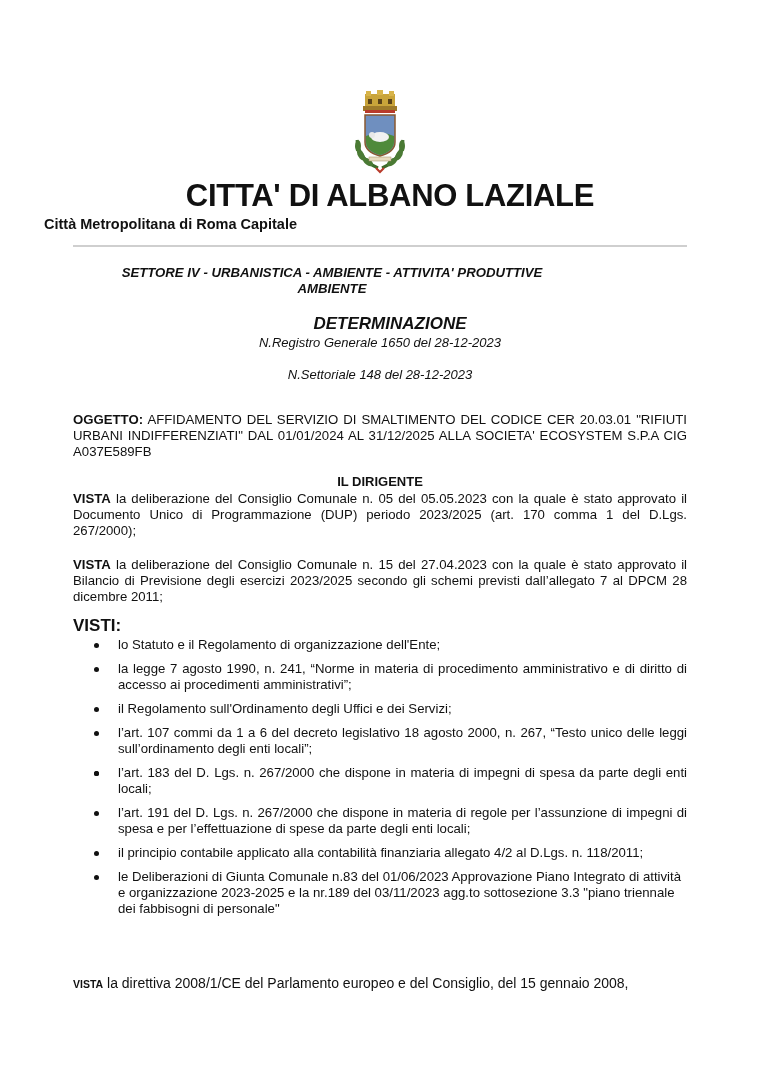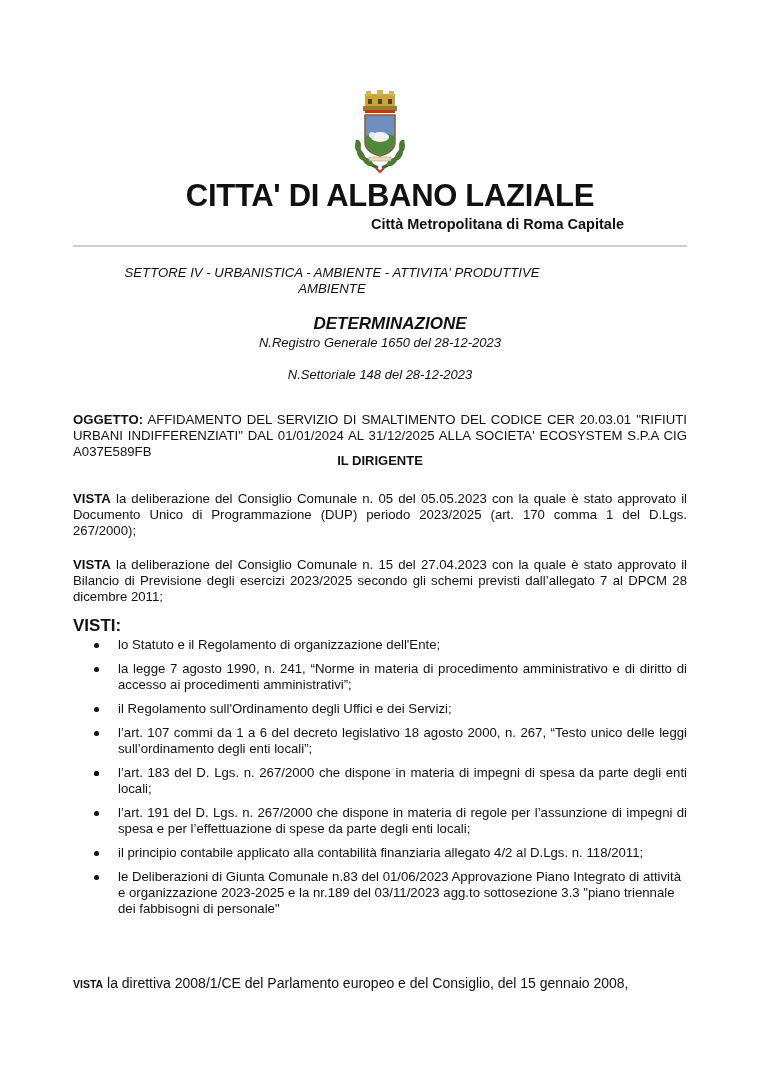--- a/index.html
+++ b/index.html
@@ -2,25 +2,25 @@
 <html><head>
 <meta charset="utf-8">
 <style>
   html, body { margin: 0; padding: 0; background: #ffffff; }
   body { width: 760px; height: 1074px; position: relative; overflow: hidden;
          font-family: "Liberation Sans", sans-serif; color: #111; }
   .page { position: absolute; left: 0; top: 0; width: 760px; height: 1074px; }
   .logo { position: absolute; left: 347px; top: 90px; width: 66px; height: 86px; }
   .title { position: absolute; left: 14px; width: 752px; top: 178px; text-align: center;
            font-size: 31px; font-weight: bold; letter-spacing: -0.3px; }
-  .subtitle { position: absolute; left: 0; width: 624px; top: 216px; text-align: right;
-              font-size: 14.5px; font-weight: bold; }
+  .subtitle { position: absolute; left: 0; width: 624px; top: 216px; text-align: left;
+              font-size: 14.5px; font-weight: bold; padding-left: 44px; }
   .hr { position: absolute; left: 73px; width: 614px; top: 245px; height: 2px; background: #cfcfcf; }
   .settore { position: absolute; left: 0; width: 664px; top: 265px; text-align: center;
-             font-size: 13.2px; font-weight: normal; font-style: italic; line-height: 16px; }
+             font-size: 13.2px; font-weight: bold; font-style: italic; line-height: 16px; }
   .det-title { position: absolute; left: 0; width: 760px; top: 314px; text-align: center;
                font-size: 17px; font-weight: bold; font-style: italic; margin-left: 10px; }
   .det-line { position: absolute; left: 0; width: 760px; text-align: center;
               font-size: 13px; font-style: italic; }
   .block { position: absolute; left: 73px; width: 614px; font-size: 13.2px; line-height: 16px;
            text-align: justify; }
   .block b { font-weight: bold; }
   .center-h { position: absolute; left: 0; width: 760px; text-align: center; font-size: 13px; font-weight: bold; }
   .visti-label { position: absolute; left: 73px; top: 616px; font-size: 17px; font-weight: bold; }
   .bullets { position: absolute; left: 73px; width: 614px; top: 637px; margin: 0; padding: 0; list-style: none; }
@@ -77,21 +77,21 @@
 
   <div class="det-title">DETERMINAZIONE</div>
   <div class="det-line" style="top:335px;">N.Registro Generale 1650 del 28-12-2023</div>
   <div class="det-line" style="top:367px;">N.Settoriale 148 del 28-12-2023</div>
 
   <div class="block" style="top:400px;margin-top:12px;">
     <b>OGGETTO:</b>
     <span>AFFIDAMENTO DEL SERVIZIO DI SMALTIMENTO DEL CODICE CER 20.03.01 "RIFIUTI URBANI INDIFFERENZIATI" DAL 01/01/2024 AL 31/12/2025 ALLA SOCIETA' ECOSYSTEM S.P.A CIG A037E589FB</span>
   </div>
 
-  <div class="center-h" style="top:453px;">IL DIRIGENTE</div>
+  <div class="center-h" style="top:474px;">IL DIRIGENTE</div>
 
   <div class="block" style="top:491px;">
     <b>VISTA</b><span> la deliberazione del Consiglio Comunale n. 05 del 05.05.2023 con la quale è stato approvato il Documento Unico di Programmazione (DUP) periodo 2023/2025 (art. 170 comma 1 del D.Lgs. 267/2000);</span>
   </div>
 
   <div class="block" style="top:557px;">
     <b>VISTA</b><span> la deliberazione del Consiglio Comunale n. 15 del 27.04.2023 con la quale è stato approvato il Bilancio di Previsione degli esercizi 2023/2025 secondo gli schemi previsti dall’allegato 7 al DPCM 28 dicembre 2011;</span>
   </div>
 
   <div class="visti-label">VISTI:</div>

